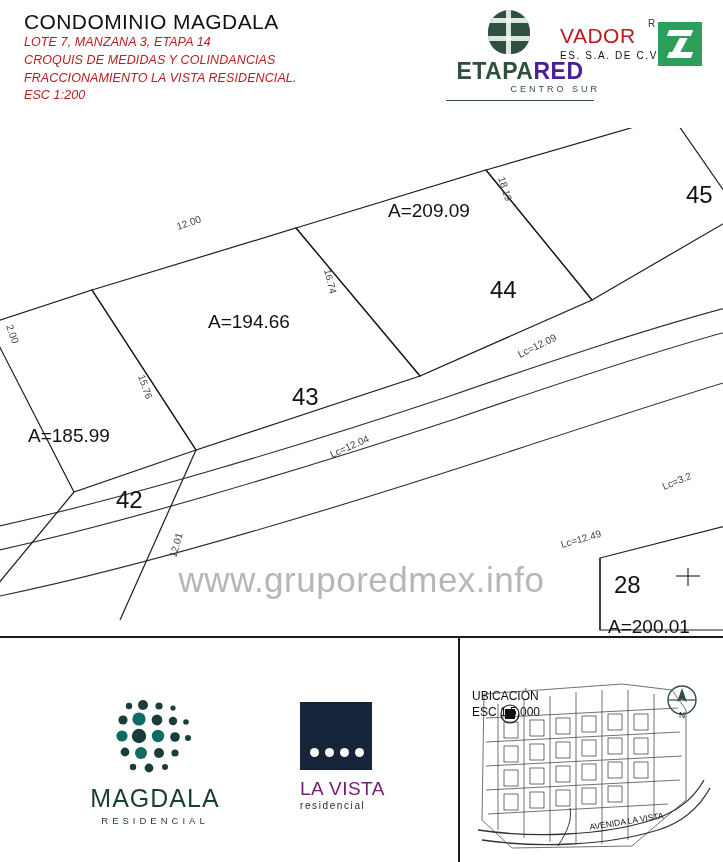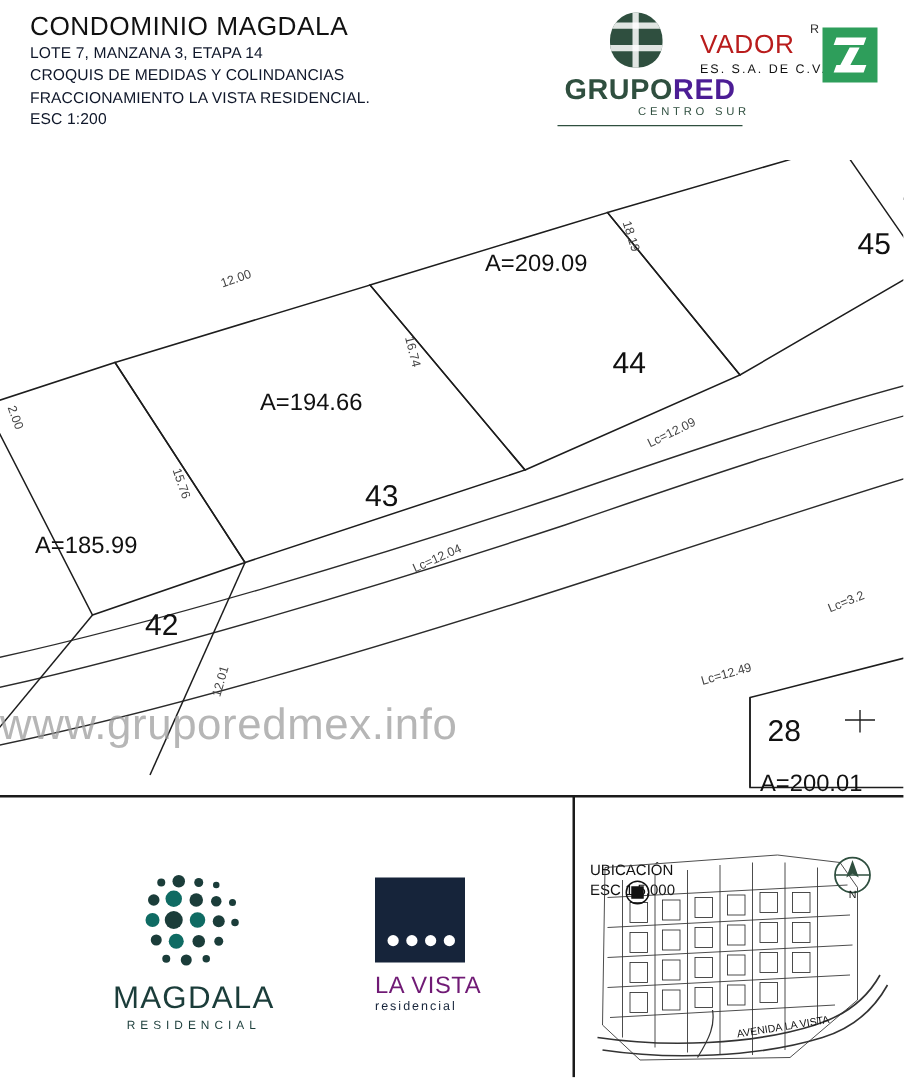--- a/index.html
+++ b/index.html
@@ -38,24 +38,25 @@
   }
   .title-main {
     font-size: 21px;
     letter-spacing: 0.4px;
     color: #111111;
     line-height: 1.15;
     white-space: nowrap;
   }
   .title-line {
     font-size: 12.5px;
-    color: #0f172a;
+    color: #b91c1c;
     line-height: 1.42;
     letter-spacing: 0.1px;
     white-space: nowrap;
+    font-style: italic;
   }
 
   
   .logo-grupored {
     position: absolute;
     left: 440px;
     top: 8px;
     width: 160px;
     height: 110px;
   }
@@ -232,20 +233,21 @@
     fill: #444444;
     font-family: "Liberation Sans", sans-serif;
   }
 
   
   .watermark {
     position: absolute;
     left: 0;
     top: 560px;
     width: 723px;
+    text-align: center;
     font-size: 35px;
     letter-spacing: 0.5px;
     color: #9a9a9a;
     opacity: .72;
     pointer-events: none;
     white-space: nowrap;
   }
 
   
   .bottom {
@@ -369,21 +371,21 @@
       <div class="title-line">LOTE 7, MANZANA 3, ETAPA 14</div>
       <div class="title-line">CROQUIS DE MEDIDAS Y COLINDANCIAS</div>
       <div class="title-line">FRACCIONAMIENTO LA VISTA RESIDENCIAL.</div>
       <div class="title-line">ESC 1:200</div>
     </div>
 
     <div class="logo-grupored">
       <div class="gr-globe">
         <div class="gr-globe-v"></div>
       </div>
-      <div class="gr-word"><span>GRUPO</span><span class="red">RED</span></div>
+      <div class="gr-word"><span>ETAPA</span><span class="red">RED</span></div>
       <div class="gr-sub">CENTRO SUR</div>
       <div class="gr-rule"></div>
     </div>
 
     <div class="logo-partner">
       <div class="partner-tick">R</div>
       <div class="partner-name">VADOR</div>
       <div class="partner-sub">ES. S.A. DE C.V.</div>
       <div class="partner-mark">
         <div class="partner-mark-mid"></div>

